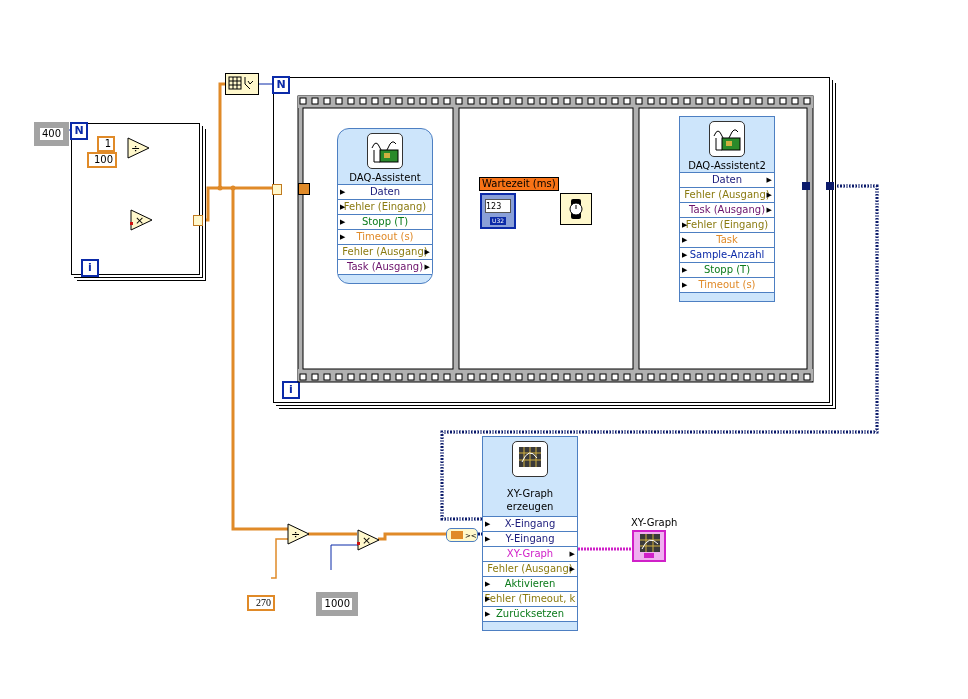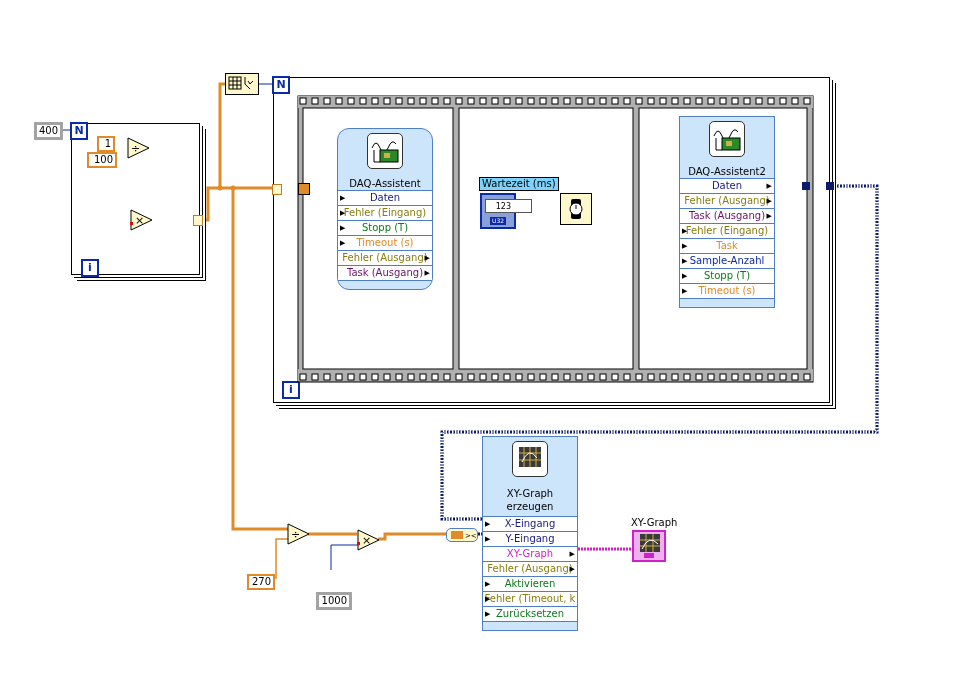--- a/index.html
+++ b/index.html
@@ -1,39 +1,39 @@
 <!DOCTYPE html>
 <html><head>
 <meta charset="utf-8">
 <style>
   html,body{margin:0;padding:0;background:#ffffff;}
   body{width:968px;height:699px;position:relative;overflow:hidden;font-family:"DejaVu Sans","Liberation Sans",sans-serif;font-size:10px;}
   .abs{position:absolute;}
   svg.wires{position:absolute;left:0;top:0;}
   .const{position:absolute;background:#fff;font-size:10px;line-height:12px;padding:0 2px;text-align:right;}
   .const.orange{border:2px solid #e08a28;}
-  .const.blue{border:3px solid #a3a3a3;}
+  .const.blue{border:6px solid #a3a3a3;}
   .loop{position:absolute;background:#fff;border:1px solid #000;box-shadow:2px 2px 0 #fff,3px 3px 0 #000,5px 5px 0 #fff,6px 6px 0 #000;}
   .nterm,.iterm{position:absolute;width:14px;height:14px;border:2px solid #0b2aa8;background:#fff;color:#0b2aa8;font-weight:bold;font-size:11px;line-height:14px;text-align:center;}
   .express{position:absolute;background:#cde5fb;border:1px solid #4d7fc2;}
   .express .iconbox{width:34px;height:34px;margin:4px auto 0;background:#fff;border:1px solid #333;border-radius:5px;}
-  .express .title{text-align:center;font-size:10px;color:#000;line-height:13px;margin-top:8px;}
+  .express .title{text-align:center;font-size:10px;color:#000;line-height:13px;margin-top:2px;}
   .express .row{background:#fff;border-top:1px solid #4d7fc2;height:14px;line-height:14px;text-align:center;font-size:10px;position:relative;white-space:nowrap;overflow:hidden;}
   .express .row .inarrow{position:absolute;left:2px;top:0;font-size:7px;color:#000;}
   .express .row .outarrow{position:absolute;right:2px;top:0;font-size:7px;color:#000;}
   .express .tail{height:8px;border-top:1px solid #4d7fc2;}
   .c-black{color:#1a1a7a;}
   .c-olive{color:#8a7a10;}
   .c-green{color:#0a7a1a;}
   .c-orange{color:#e08a28;}
   .c-purple{color:#6a106a;}
   .c-navy{color:#0b2aa8;}
   .c-pink{color:#d020c8;}
   .func{position:absolute;}
-  .label{position:absolute;font-size:10px;background:#7dd3fc;border:1px solid #000;padding:0 2px;line-height:12px;}
+  .label{position:absolute;font-size:10px;background:#f97316;border:1px solid #000;padding:0 2px;line-height:12px;}
   .plainlabel{position:absolute;font-size:10px;line-height:12px;}
 </style>
 </head>
 <body>
 
 <svg class="wires" width="968" height="699">
 
   <line x1="58" y1="130" x2="70" y2="130" stroke="#0b2aa8" stroke-width="1"></line>
 
   <polyline points="112,143 128,143" fill="none" stroke="#e08a28" stroke-width="1.5"></polyline>
@@ -136,21 +136,21 @@
       <div class="row c-green"><span class="inarrow">▶</span><span>Stopp (T)</span></div>
       <div class="row c-orange"><span class="inarrow">▶</span><span>Timeout (s)</span></div>
       <div class="row c-olive"><span class="outarrow">▶</span><span>Fehler (Ausgang)</span></div>
       <div class="row c-purple"><span class="outarrow">▶</span><span>Task (Ausgang)</span></div>
     </div>
   <div class="tail"></div>
 </div>
 
 <div class="label" style="left:479px;top:177px;">Wartezeit (ms)</div>
 <div class="abs" style="left:480px;top:193px;width:32px;height:32px;background:#8aa0d8;border:2px solid #0b2aa8;">
-  <div class="abs" style="left:3px;top:4px;width:47px;height:14px;background:#fff;border:1px solid #555;font-size:8px;line-height:14px;text-align:right;padding-right:20px;box-sizing:border-box;">123</div>
+  <div class="abs" style="left:3px;top:4px;width:26px;height:14px;background:#fff;border:1px solid #555;font-size:8px;line-height:14px;text-align:right;padding-right:20px;box-sizing:border-box;">123</div>
   <div class="abs" style="left:8px;top:22px;width:16px;height:8px;background:#0b2aa8;color:#fff;font-size:6px;line-height:8px;text-align:center;">U32</div>
 </div>
 <div class="abs" style="left:560px;top:193px;width:30px;height:30px;background:#fff8cc;border:1px solid #000;">
   <svg width="30" height="30">
       <rect x="10" y="5" width="10" height="20" rx="2" fill="#000"></rect>
       <circle cx="15" cy="15" r="6" fill="#fff" stroke="#000"></circle>
       <line x1="15" y1="15" x2="15" y2="11" stroke="#000"></line>
     </svg>
 </div>
 
@@ -181,21 +181,21 @@
 
 <svg class="func" style="left:287px;top:523px;" width="24" height="22">
   <polygon points="1,1 22,11 1,21" fill="#fff8cc" stroke="#000"></polygon>
   <text x="4" y="15" font-size="11" font-family="DejaVu Sans, sans-serif">÷</text>
 </svg>
 <svg class="func" style="left:357px;top:529px;" width="24" height="22">
   <polygon points="1,1 22,11 1,21" fill="#fff8cc" stroke="#000"></polygon>
   <text x="5" y="15" font-size="11" font-family="DejaVu Sans, sans-serif">×</text>
   <rect x="0" y="13" width="3" height="3" fill="#d01010"></rect>
 </svg>
-<div class="const orange" style="left:247px;top:574px;width:20px;">270</div>
+<div class="const orange" style="left:247px;top:595px;width:20px;font-family:Liberation Serif, serif;">270</div>
 <div class="const blue" style="left:316px;top:592px;width:26px;">1000</div>
 <div class="abs" style="left:446px;top:528px;width:30px;height:12px;background:#fff8cc;border:1px solid #4d7fc2;border-radius:5px;">
   <svg width="30" height="12">
       <rect x="4" y="2" width="12" height="8" fill="#e08a28"></rect>
       <text x="18" y="9" font-size="7" font-family="DejaVu Sans, sans-serif">&gt;&lt;</text>
     </svg>
 </div>
 
 <div class="express" style="left:482px;top:436px;width:94px;">
   <div class="iconbox">

